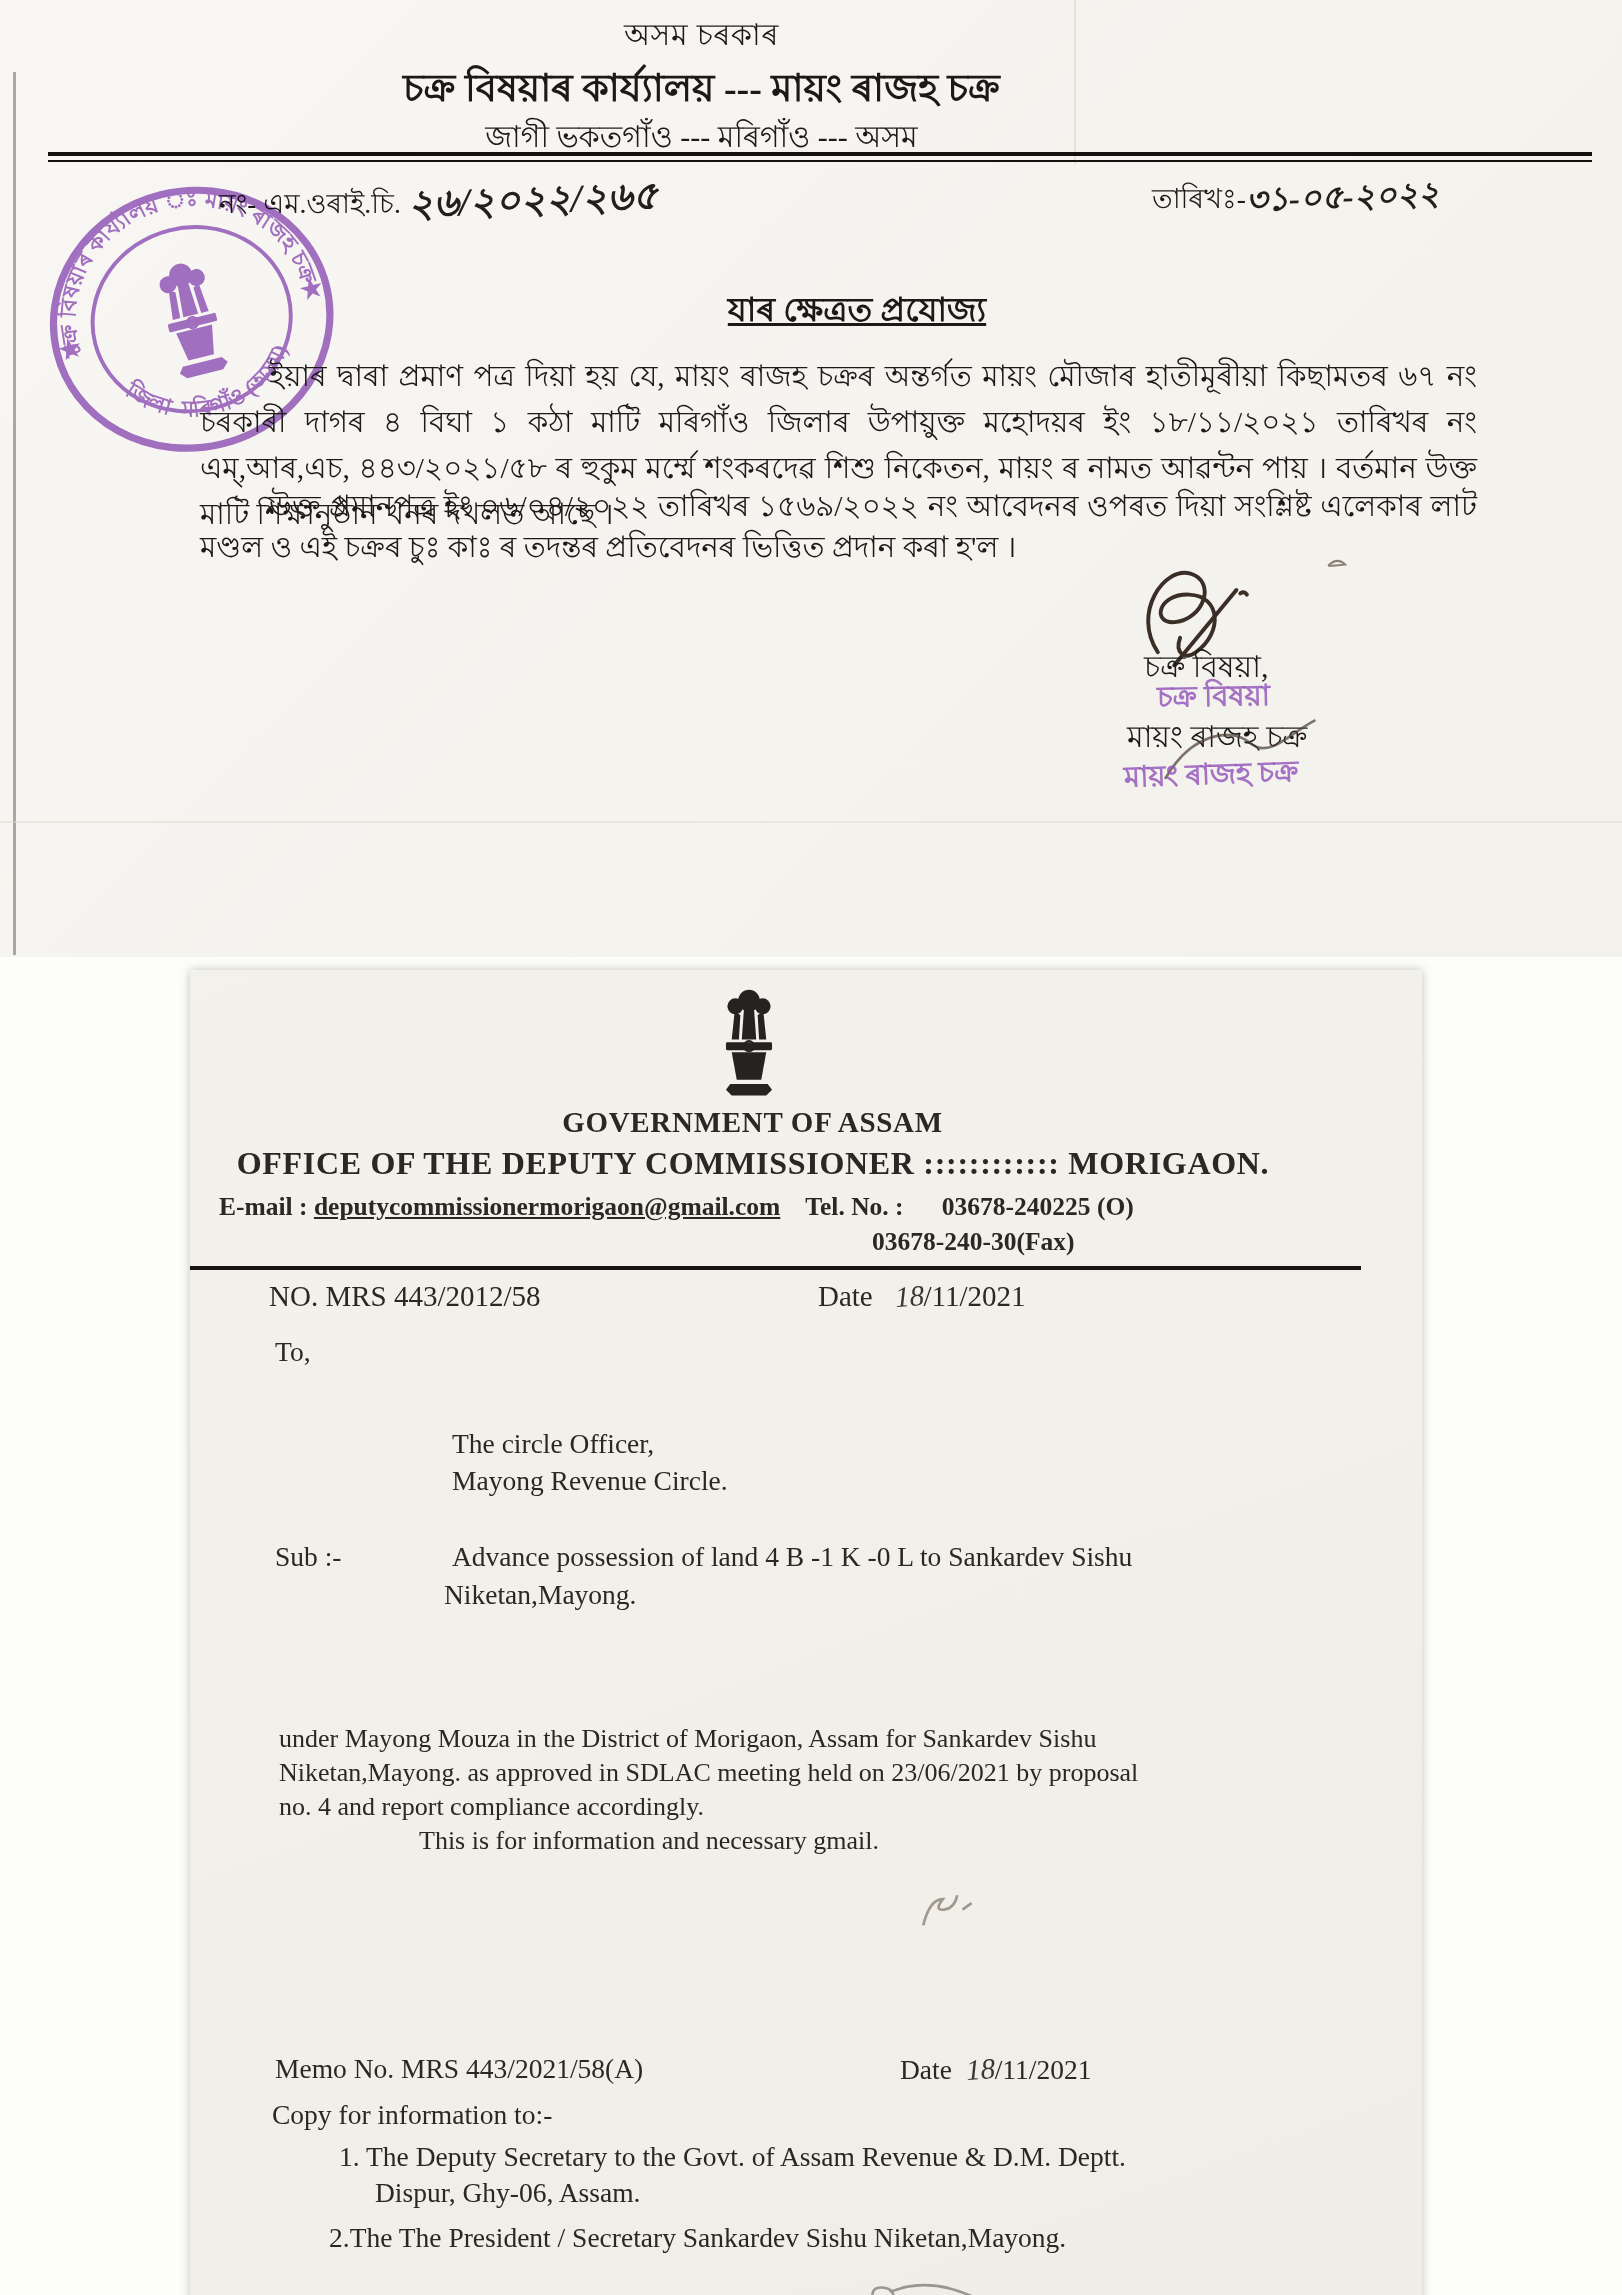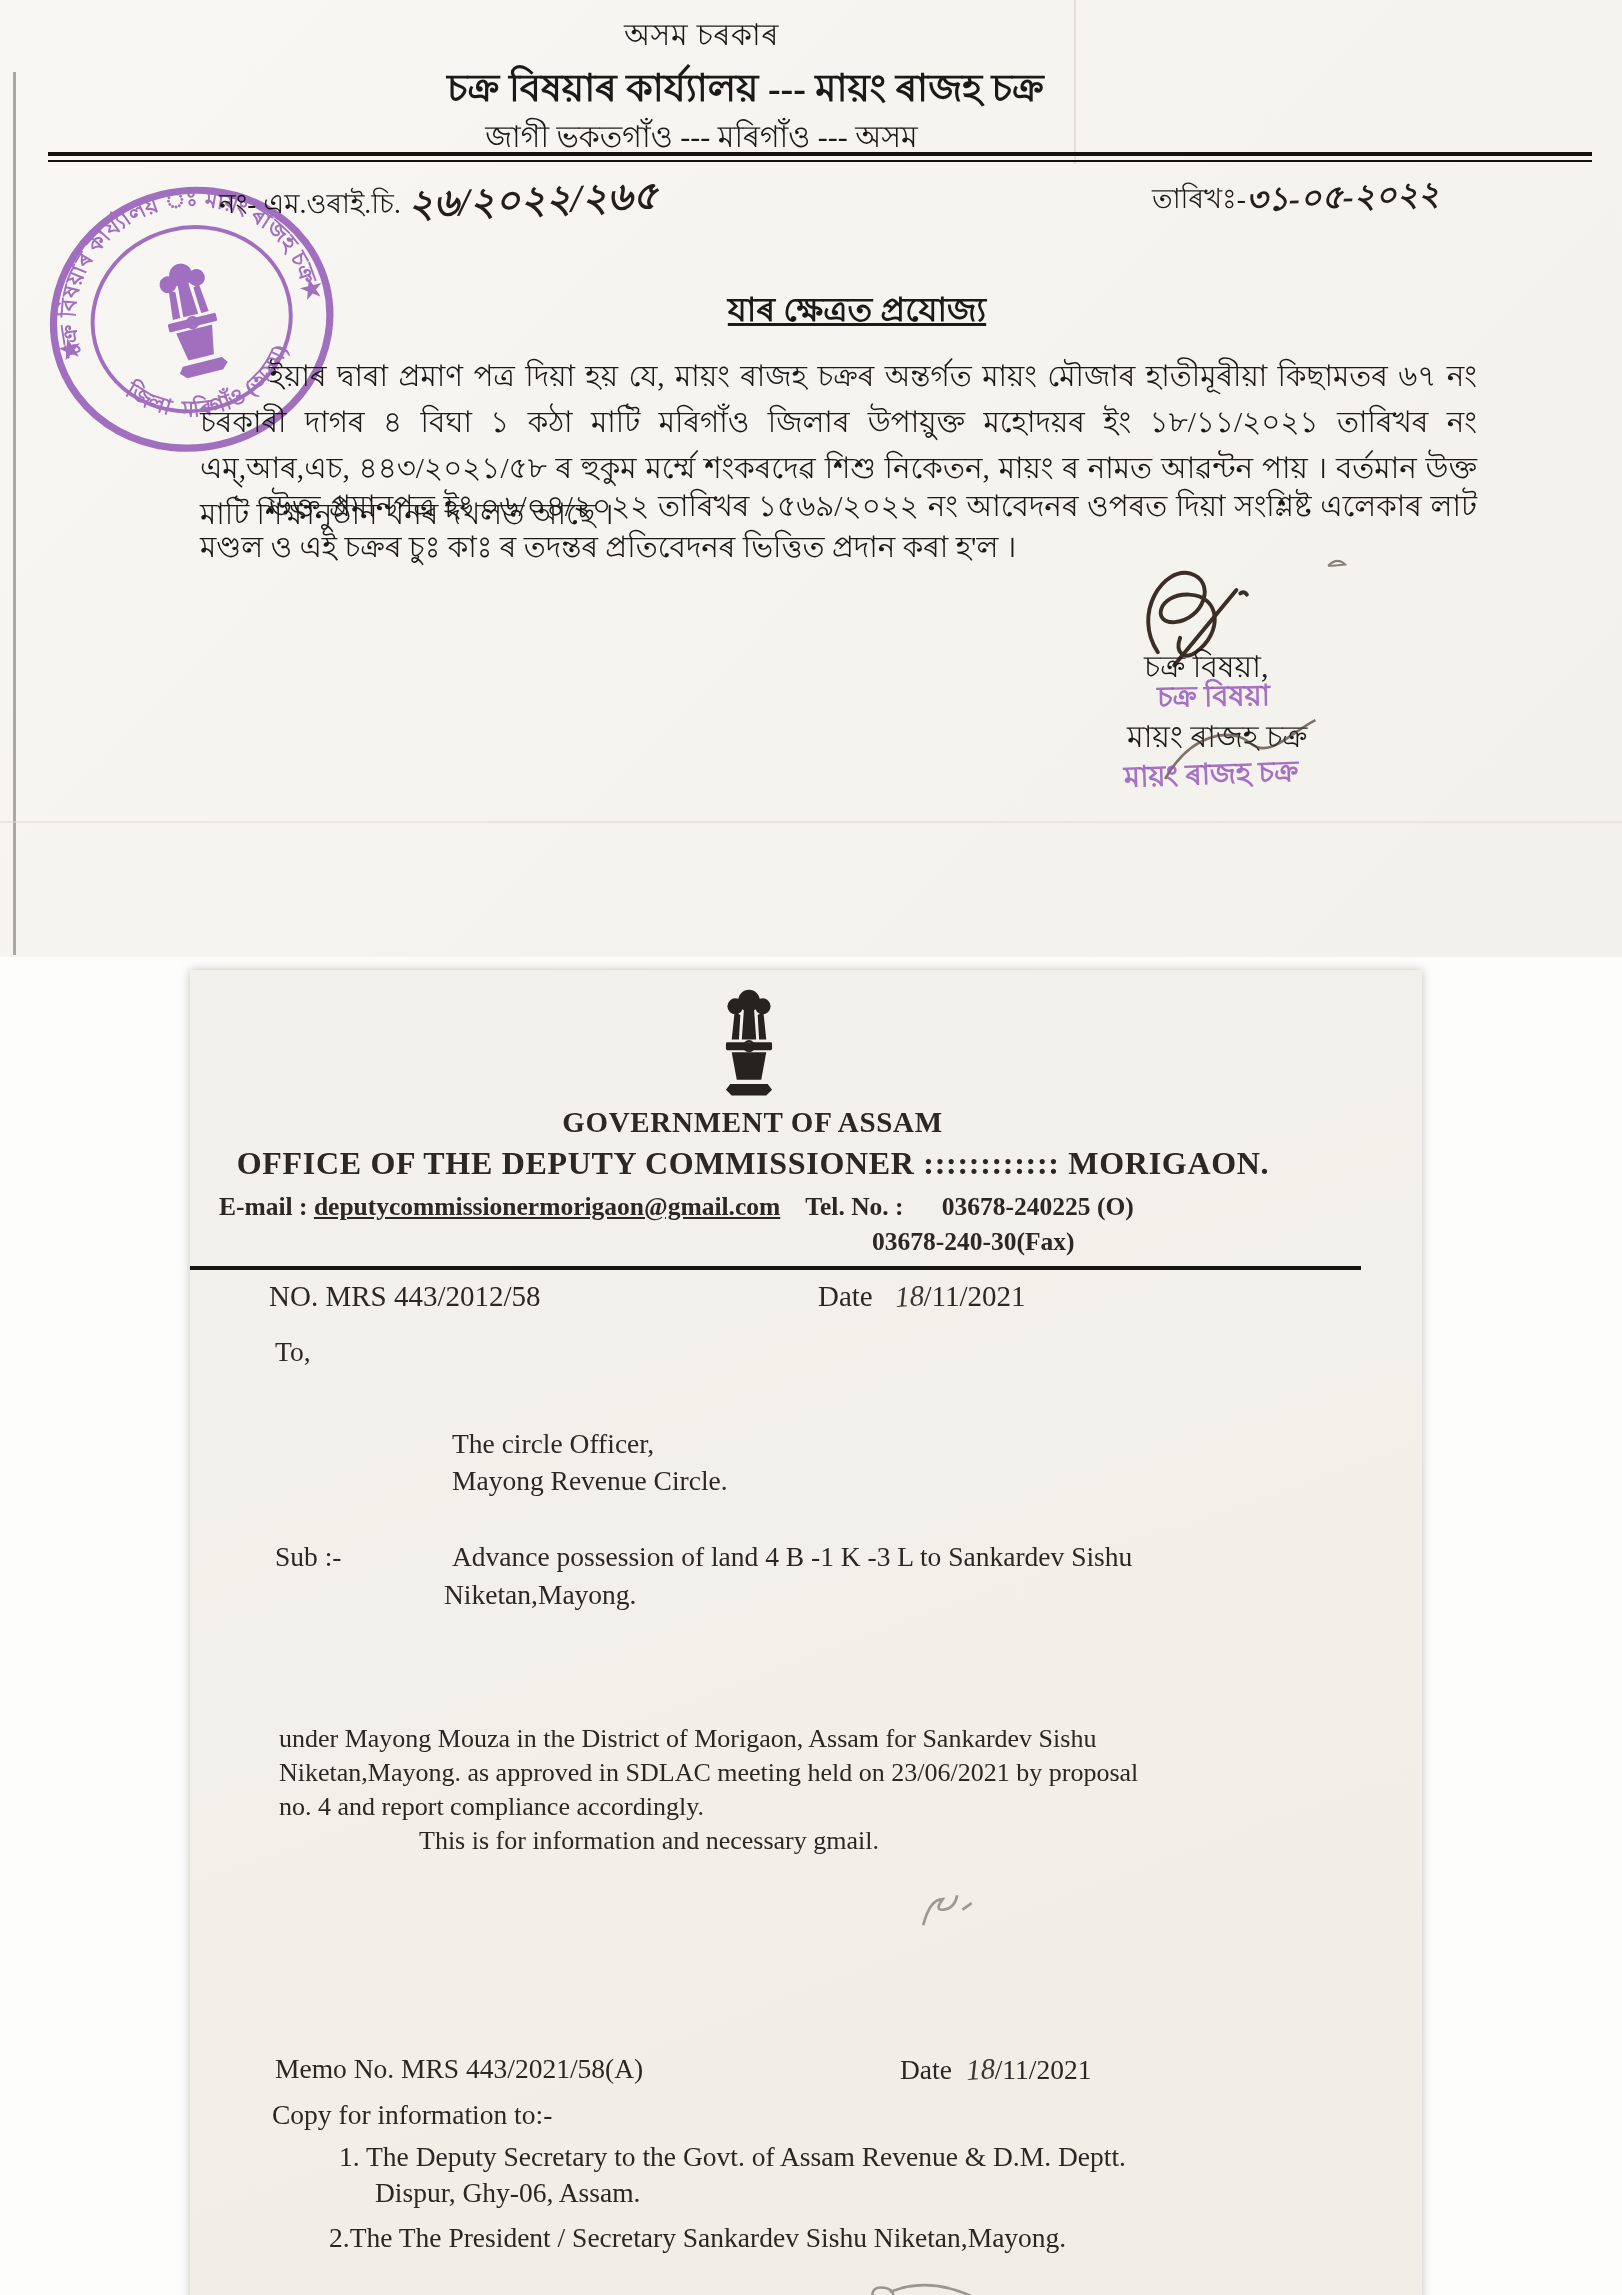--- a/index.html
+++ b/index.html
@@ -6,21 +6,21 @@
             font-family:"Liberation Serif","DejaVu Serif",serif;color:#1c1a18;}
   .abs{position:absolute;}
   
   #page1{left:0;top:0;width:1623px;height:957px;
          background:linear-gradient(135deg,#f8f7f4 0%,#f5f3ee 55%,#f3f1eb 100%);}
   #page1 .edge-shadow{left:13px;top:72px;width:2.6px;height:883px;background:#6b6761;opacity:.55;}
   .crease-v{top:0;width:2px;background:#d8d4cc;opacity:.6;}
   .crease-h{left:0;width:1623px;height:2px;background:#ddd9d1;opacity:.5;}
   .c-center{text-align:center;left:0;width:1403px;}
   .as-h1{font-size:30px;letter-spacing:0.7px;}
-  .as-h2{font-size:38px;font-weight:bold;padding-left:44px;}
+  .as-h2{font-size:38px;font-weight:bold;}
   .as-h3{font-size:30px;}
   .dbl-rule{left:48px;width:1544px;height:3.9px;border-top:4.6px solid #14110e;border-bottom:2.6px solid #14110e;}
   .as-body{font-size:29.4px;line-height:46px;text-align:justify;}
   .hand{font-style:italic;font-weight:bold;color:#23201c;transform:rotate(-2deg);display:inline-block;}
   .sig-label{font-size:30px;}
   .stamp-text{color:rgba(146,84,188,.82);font-weight:bold;font-size:29px;white-space:nowrap;}
   
   #page2{left:190px;top:927px;width:1232px;height:1368px;color:#2b2724;
          background:linear-gradient(160deg,#f3f1ec 0%,#f1efe8 60%,#efede6 100%);
          box-shadow:0 0 9.2px rgba(90,85,75,.35);margin-top:43px;}
@@ -140,21 +140,21 @@
   <div class="abs typ" style="left:628px;top:310px;font-size:29px;">
     <span>Date</span>&nbsp;&nbsp;
     <span class="hand-en">18</span><span>/11/2021</span>
   </div>
 
   <div class="abs typ" style="left:85px;top:230px;font-size:27.5px;top:366px;">To,</div>
   <div class="abs typ" style="left:262px;top:458px;font-size:27.5px;">The circle Officer,</div>
   <div class="abs typ" style="left:262px;top:495px;font-size:27.5px;">Mayong  Revenue Circle.</div>
 
   <div class="abs typ" style="left:85px;top:571px;font-size:27.5px;">Sub :-</div>
-  <div class="abs typ" style="left:262px;top:571px;font-size:27.5px;">Advance possession of land 4 B -1 K -3 L to Sankardev Sishu</div>
+  <div class="abs typ" style="left:262px;top:571px;font-size:27.5px;">Advance possession of land 4 B -1 K -0 L to Sankardev Sishu</div>
   <div class="abs typ" style="left:254px;top:609px;font-size:27.5px;">Niketan,Mayong.</div>
 
   <div class="abs body-line" style="left:89px;top:754px;">under Mayong  Mouza in the District of Morigaon, Assam for  Sankardev Sishu</div>
   <div class="abs body-line" style="left:89px;top:788px;">Niketan,Mayong. as approved in SDLAC meeting held on 23/06/2021 by proposal</div>
   <div class="abs body-line" style="left:89px;top:822px;">no. 4 and report compliance accordingly.</div>
   <div class="abs body-line" style="left:229px;top:856px;">This is for information and necessary gmail.</div>
 
   <svg class="abs" style="left:694px;top:903px;" width="170" height="85" viewBox="0 0 260 130">
     <path d="M60 80 q 10 -40 30 -40 q -14 18 2 16 q 16 -2 20 -22 M120 56 l 14 -10" stroke="#7a736a" stroke-width="4" fill="none" opacity=".7"></path>
   </svg>

